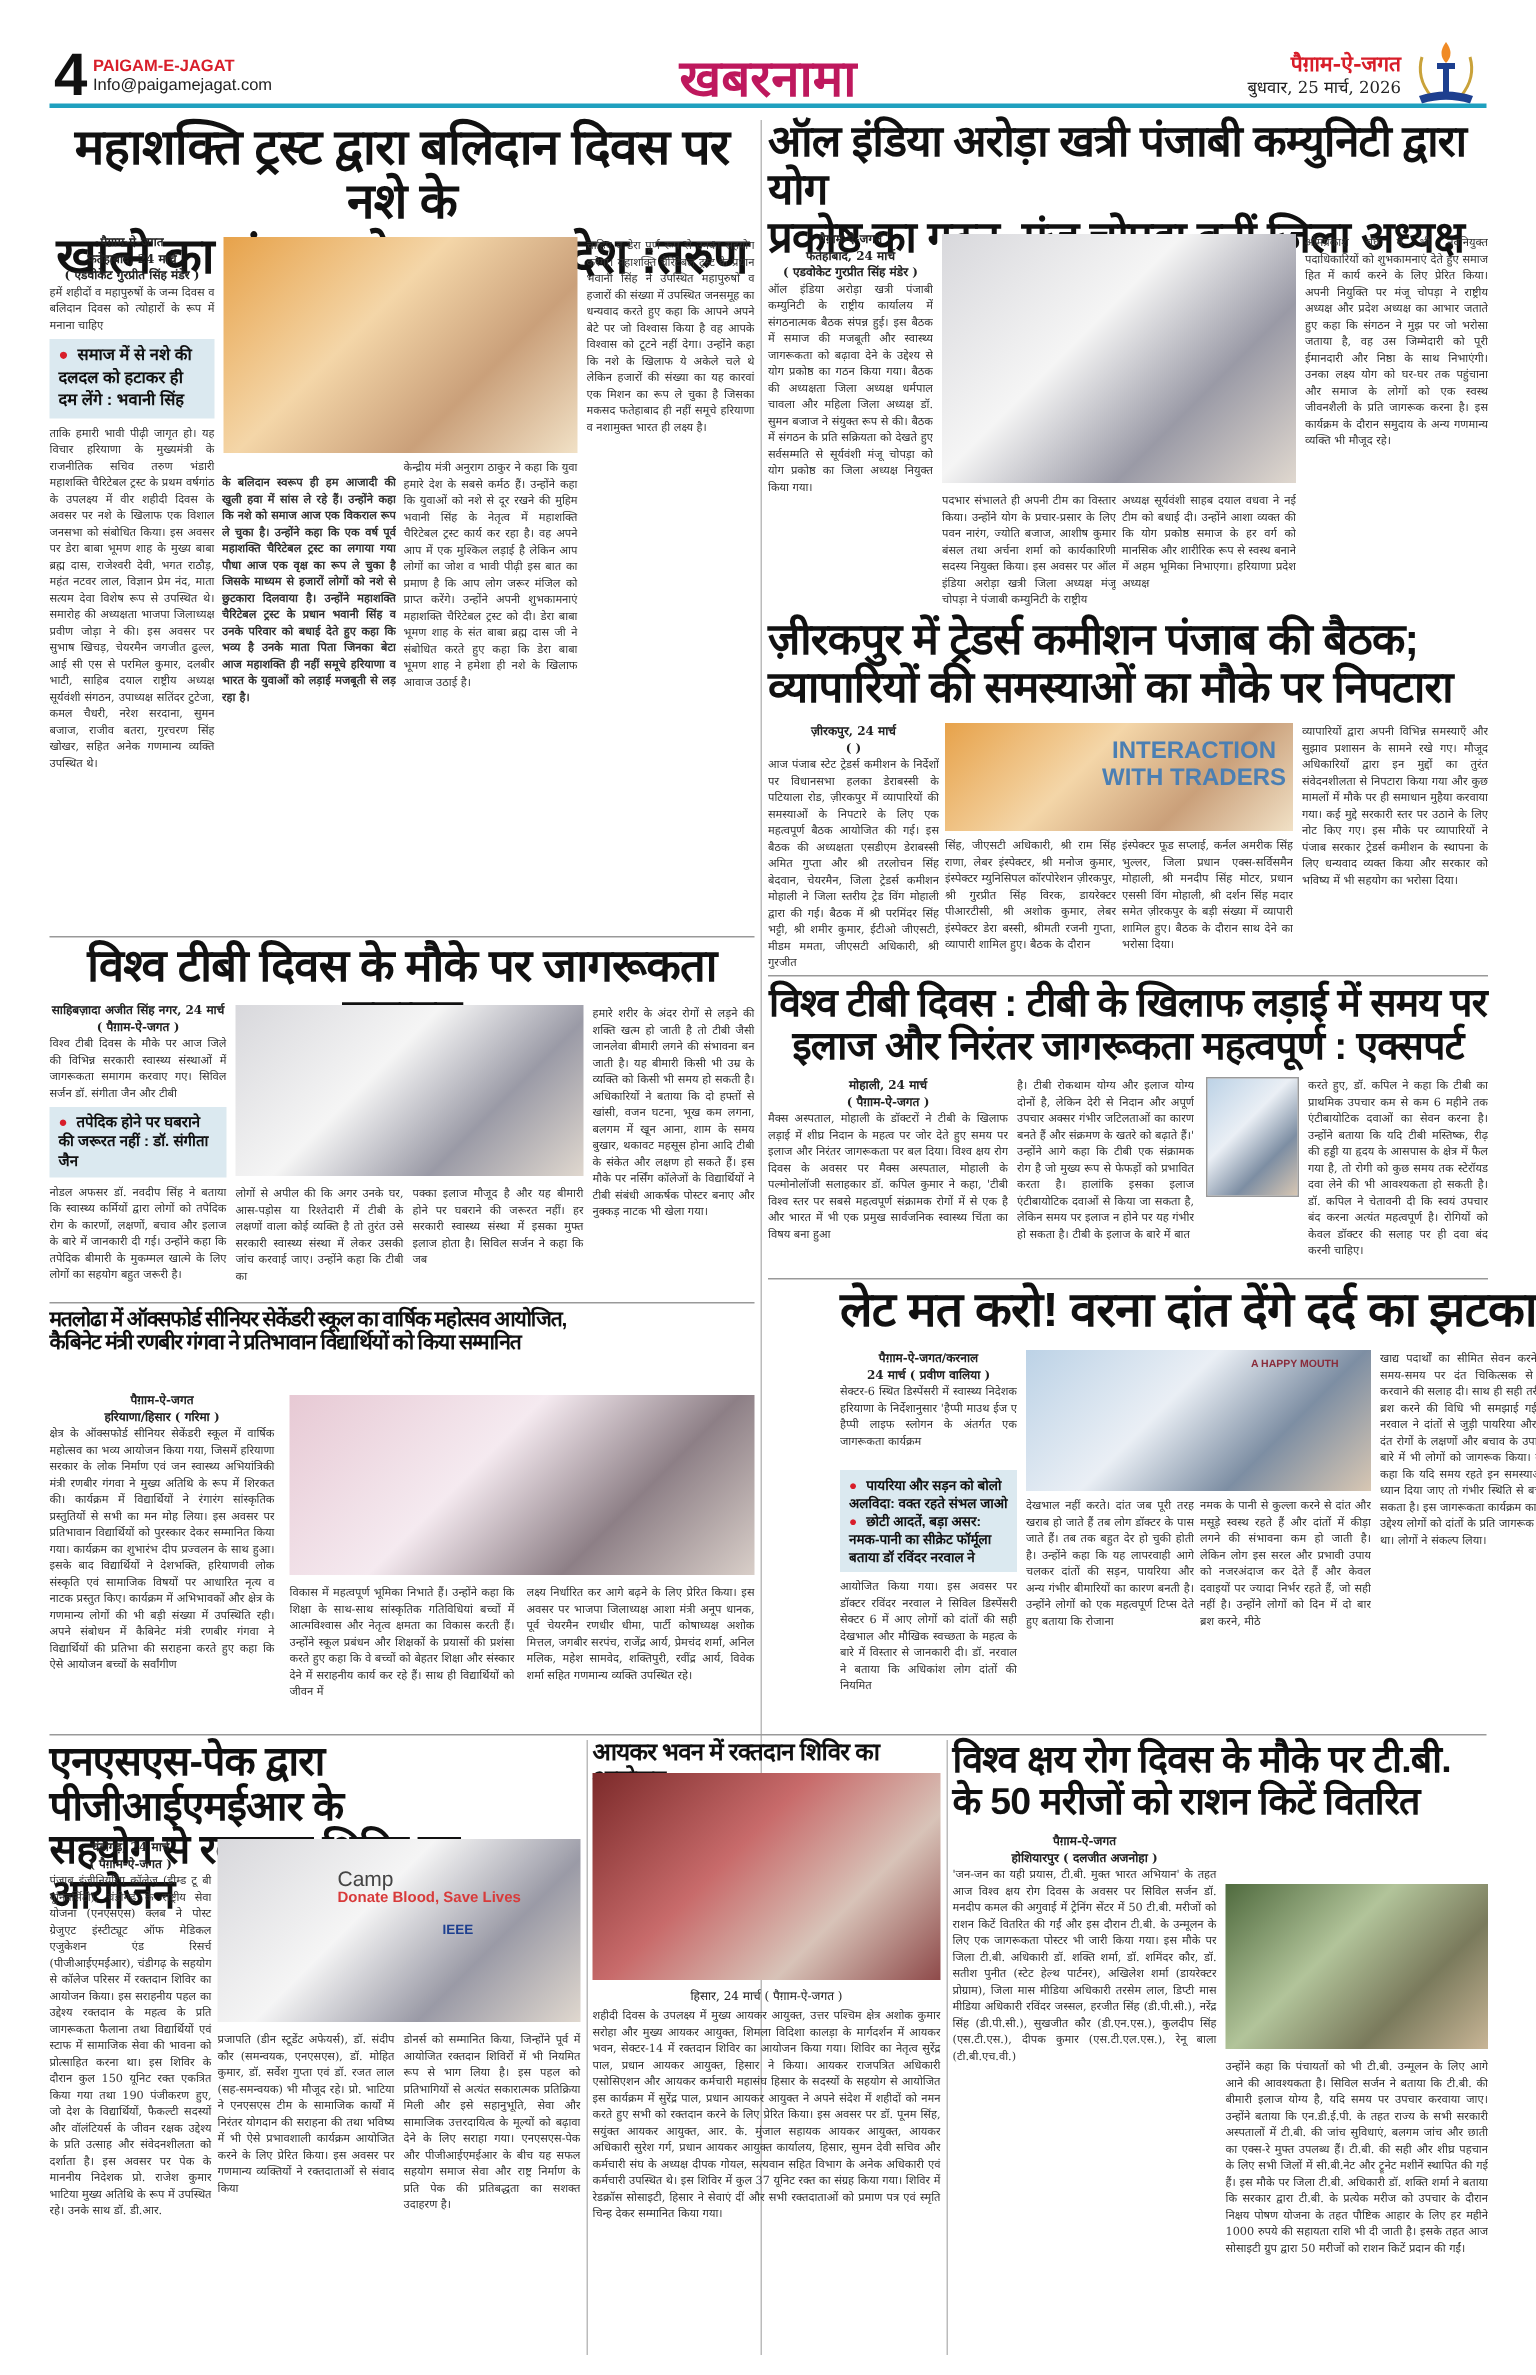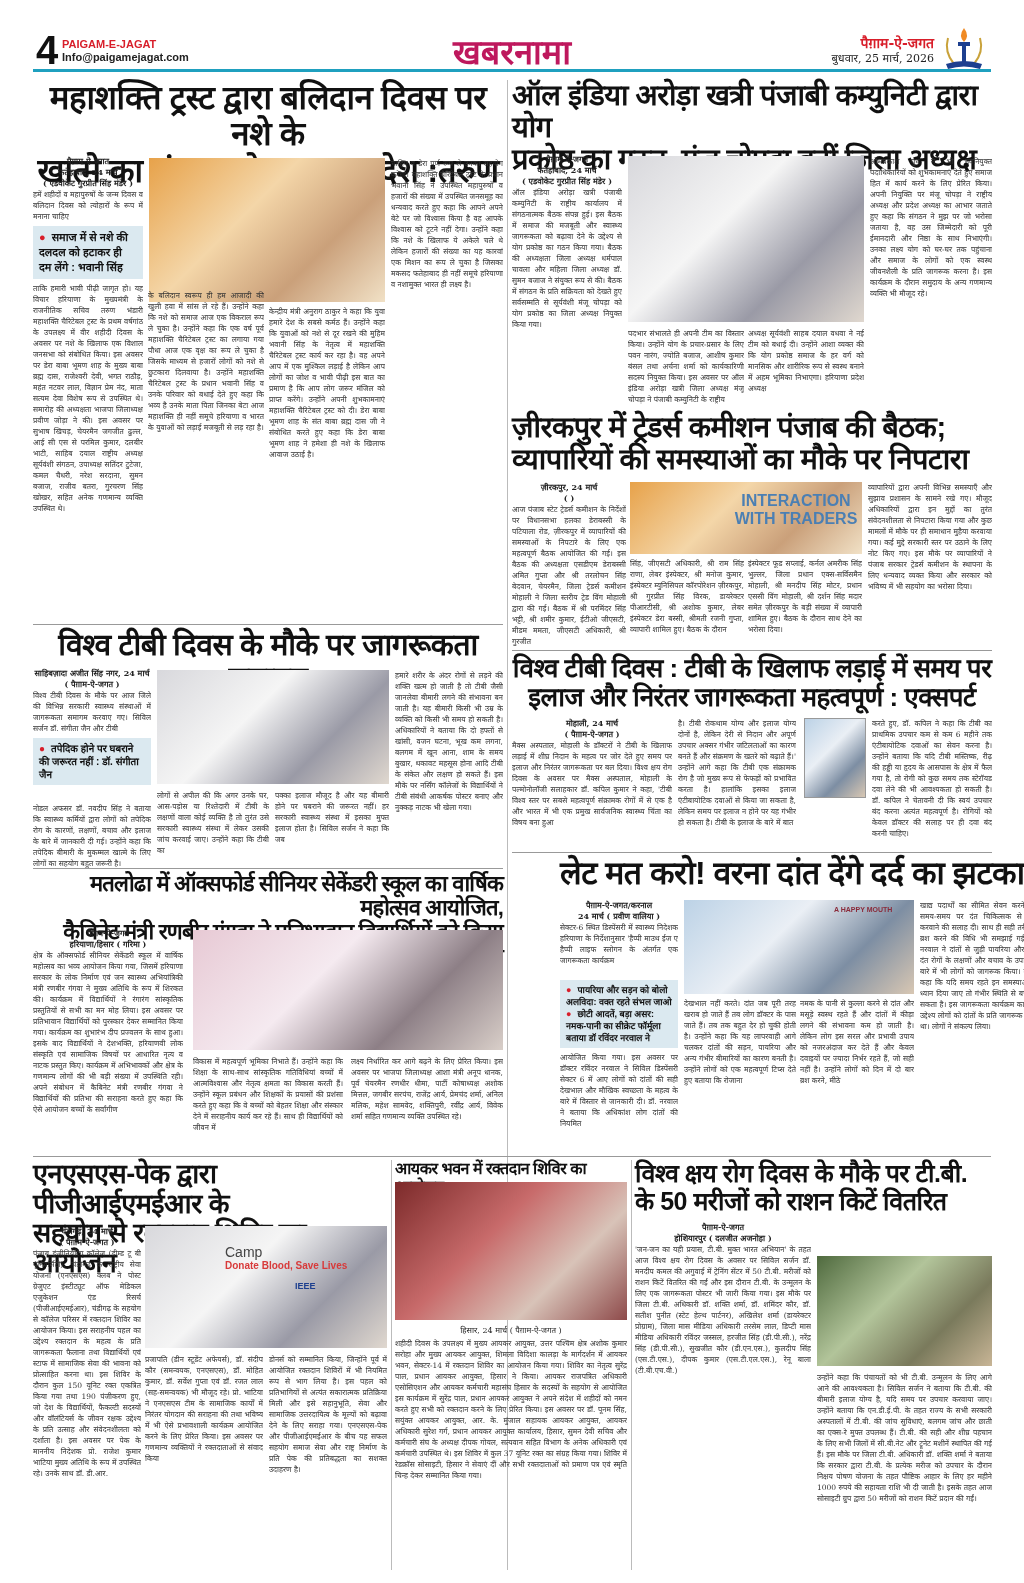--- a/index.html
+++ b/index.html
@@ -3,21 +3,21 @@
 <meta charset="utf-8">
 <style>
   * { box-sizing: border-box; margin: 0; padding: 0; }
   body { width: 1024px; height: 1583px; background: #fff; font-family: "DejaVu Serif", serif; color: #222; overflow: hidden; position: relative; }
   .abs { position: absolute; }
   
   .mast { left: 0; top: 0; width: 1024px; height: 72px; }
   .pgno { left: 36px; top: 30px; font-family: "Liberation Sans", sans-serif; font-weight: bold; font-size: 40px; color: #111; line-height: 1; }
   .brand { left: 62px; top: 38px; font-family: "Liberation Sans", sans-serif; font-size: 11px; line-height: 13px; }
   .brand .n { color: #d81e2a; font-weight: bold; }
-  .brand .e { color: #222; font-weight: bold; }
+  .brand .e { color: #222; font-weight: normal; }
   .section { left: 0; width: 1024px; top: 28px; text-align: center; font-family: "Liberation Sans", sans-serif; font-weight: bold; font-size: 34px; color: #be185d; }
   .mast-right { right: 90px; top: 36px; text-align: right; font-size: 11px; line-height: 15px; }
   .mast-right .t { color: #d81e2a; font-weight: bold; font-size: 14px; }
   .logo { right: 38px; top: 26px; width: 44px; height: 46px; }
   .rule { left: 33px; top: 69px; width: 958px; height: 3px; background: #1fa0bf; }
   
   .hl { font-family: "Liberation Sans", sans-serif; font-weight: bold; color: #111; line-height: 1.1; letter-spacing: -0.5px; }
   .body-text { font-size: 7.5px; line-height: 11px; color: #333; text-align: justify; overflow: hidden; }
   .dateline { font-size: 8px; font-weight: bold; text-align: center; line-height: 11px; color: #222; }
   .photo { background: linear-gradient(135deg,#8a6a52,#c9a985 40%,#6f5a4a 70%,#b69478); overflow: hidden; }
@@ -68,21 +68,21 @@
   </div>
   <div class="abs" style="left:0;top:76px;width:110px;">
     <div class="dateline">पैग़ाम-ऐ-जगत</div>
     <div class="dateline">फतेहाबाद, 24 मार्च</div>
     <div class="dateline">( एडवोकेट गुरप्रीत सिंह मंडेर )</div>
     <div class="body-text" style="height:33px;">हमें शहीदों व महापुरुषों के जन्म दिवस व बलिदान दिवस को त्योहारों के रूप में मनाना चाहिए</div>
     <div class="callout" style="margin-top:4px;"><span class="dot">●</span><span>समाज में से नशे की दलदल को हटाकर ही दम लेंगे : भवानी सिंह</span></div>
     <div class="body-text" style="height:305px;margin-top:4px;">ताकि हमारी भावी पीढ़ी जागृत हो। यह विचार हरियाणा के मुख्यमंत्री के राजनीतिक सचिव तरुण भंडारी महाशक्ति चैरिटेबल ट्रस्ट के प्रथम वर्षगांठ के उपलक्ष्य में वीर शहीदी दिवस के अवसर पर नशे के खिलाफ एक विशाल जनसभा को संबोधित किया। इस अवसर पर डेरा बाबा भूमण शाह के मुख्य बाबा ब्रह्म दास, राजेश्वरी देवी, भगत राठौड़, महंत नटवर लाल, विज्ञान प्रेम नंद, माता सत्यम देवा विशेष रूप से उपस्थित थे। समारोह की अध्यक्षता भाजपा जिलाध्यक्ष प्रवीण जोड़ा ने की। इस अवसर पर सुभाष खिचड़, चेयरमैन जगजीत ढुल्ल, आई सी एस से परमिल कुमार, दलबीर भाटी, साहिब दयाल राष्ट्रीय अध्यक्ष सूर्यवंशी संगठन, उपाध्यक्ष सतिंदर टुटेजा, कमल चैधरी, नरेश सरदाना, सुमन बजाज, राजीव बतरा, गुरचरण सिंह खोखर, सहित अनेक गणमान्य व्यक्ति उपस्थित थे।</div>
   </div>
   <div class="abs photo orange" style="left:116px;top:78px;width:236px;height:144px;"></div>
-  <div class="abs" style="left:115px;top:210px;width:116px;">
+  <div class="abs" style="left:115px;top:236px;width:116px;font-weight:bold;">
       <div class="body-text" style="height:312px;">के बलिदान स्वरूप ही हम आजादी की खुली हवा में सांस ले रहे हैं। उन्होंने कहा कि नशे को समाज आज एक विकराल रूप ले चुका है। उन्होंने कहा कि एक वर्ष पूर्व महाशक्ति चैरिटेबल ट्रस्ट का लगाया गया पौधा आज एक वृक्ष का रूप ले चुका है जिसके माध्यम से हजारों लोगों को नशे से छुटकारा दिलवाया है। उन्होंने महाशक्ति चैरिटेबल ट्रस्ट के प्रधान भवानी सिंह व उनके परिवार को बधाई देते हुए कहा कि भव्य है उनके माता पिता जिनका बेटा आज महाशक्ति ही नहीं समूचे हरियाणा व भारत के युवाओं को लड़ाई मजबूती से लड़ रहा है।</div>
     </div>
   <div class="abs" style="left:236px;top:226px;width:116px;">
       <div class="body-text" style="height:312px;">केन्द्रीय मंत्री अनुराग ठाकुर ने कहा कि युवा हमारे देश के सबसे कर्मठ हैं। उन्होंने कहा कि युवाओं को नशे से दूर रखने की मुहिम भवानी सिंह के नेतृत्व में महाशक्ति चैरिटेबल ट्रस्ट कार्य कर रहा है। वह अपने आप में एक मुश्किल लड़ाई है लेकिन आप लोगों का जोश व भावी पीढ़ी इस बात का प्रमाण है कि आप लोग जरूर मंजिल को प्राप्त करेंगे। उन्होंने अपनी शुभकामनाएं महाशक्ति चैरिटेबल ट्रस्ट को दी। डेरा बाबा भूमण शाह के संत बाबा ब्रह्म दास जी ने संबोधित करते हुए कहा कि डेरा बाबा भूमण शाह ने हमेशा ही नशे के खिलाफ आवाज उठाई है।</div>
     </div>
   <div class="abs" style="left:358px;top:78px;width:112px;">
       <div class="body-text" style="height:460px;">चाहिए व डेरा पूर्ण रूप से उनका सहयोग करेगा। महाशक्ति चैरिटेबल ट्रस्ट के प्रधान भवानी सिंह ने उपस्थित महापुरुषों व हजारों की संख्या में उपस्थित जनसमूह का धन्यवाद करते हुए कहा कि आपने अपने बेटे पर जो विश्वास किया है वह आपके विश्वास को टूटने नहीं देगा। उन्होंने कहा कि नशे के खिलाफ ये अकेले चले थे लेकिन हजारों की संख्या का यह कारवां एक मिशन का रूप ले चुका है जिसका मकसद फतेहाबाद ही नहीं समूचे हरियाणा व नशामुक्त भारत ही लक्ष्य है।</div>
     </div>
 </div>
 
@@ -136,21 +136,21 @@
     </div>
 </div>
 
 <div class="abs hdiv" style="left:33px;top:624px;width:470px;"></div>
 <div class="abs" style="left:33px;top:628px;width:470px;height:236px;">
   <div class="hl" style="font-size:30px;text-align:center;">विश्व टीबी दिवस के मौके पर जागरूकता समागम</div>
   <div class="abs" style="left:0;top:40px;width:118px;">
     <div class="dateline">साहिबज़ादा अजीत सिंह नगर, 24 मार्च ( पैग़ाम-ऐ-जगत )</div>
     <div class="body-text" style="height:44px;">विश्व टीबी दिवस के मौके पर आज जिले की विभिन्न सरकारी स्वास्थ्य संस्थाओं में जागरूकता समागम करवाए गए। सिविल सर्जन डॉ. संगीता जैन और टीबी</div>
     <div class="callout" style="margin-top:4px;font-size:10px;line-height:13px;"><span class="dot">●</span><span>तपेदिक होने पर घबराने की जरूरत नहीं : डॉ. संगीता जैन</span></div>
-    <div class="body-text" style="height:92px;margin-top:18px;">नोडल अफसर डॉ. नवदीप सिंह ने बताया कि स्वास्थ्य कर्मियों द्वारा लोगों को तपेदिक रोग के कारणों, लक्षणों, बचाव और इलाज के बारे में जानकारी दी गई। उन्होंने कहा कि तपेदिक बीमारी के मुकम्मल खात्मे के लिए लोगों का सहयोग बहुत जरूरी है।</div>
+    <div class="body-text" style="height:92px;margin-top:4px;">नोडल अफसर डॉ. नवदीप सिंह ने बताया कि स्वास्थ्य कर्मियों द्वारा लोगों को तपेदिक रोग के कारणों, लक्षणों, बचाव और इलाज के बारे में जानकारी दी गई। उन्होंने कहा कि तपेदिक बीमारी के मुकम्मल खात्मे के लिए लोगों का सहयोग बहुत जरूरी है।</div>
   </div>
   <div class="abs photo white" style="left:124px;top:42px;width:232px;height:114px;"></div>
   <div class="abs" style="left:124px;top:162px;width:112px;">
       <div class="body-text" style="height:72px;">लोगों से अपील की कि अगर उनके घर, आस-पड़ोस या रिश्तेदारी में टीबी के लक्षणों वाला कोई व्यक्ति है तो तुरंत उसे सरकारी स्वास्थ्य संस्था में लेकर उसकी जांच करवाई जाए। उन्होंने कहा कि टीबी का</div>
     </div>
   <div class="abs" style="left:242px;top:162px;width:114px;">
       <div class="body-text" style="height:72px;">पक्का इलाज मौजूद है और यह बीमारी होने पर घबराने की जरूरत नहीं। हर सरकारी स्वास्थ्य संस्था में इसका मुफ्त इलाज होता है। सिविल सर्जन ने कहा कि जब</div>
     </div>
   <div class="abs" style="left:362px;top:42px;width:108px;">
       <div class="body-text" style="height:192px;">हमारे शरीर के अंदर रोगों से लड़ने की शक्ति खत्म हो जाती है तो टीबी जैसी जानलेवा बीमारी लगने की संभावना बन जाती है। यह बीमारी किसी भी उम्र के व्यक्ति को किसी भी समय हो सकती है। अधिकारियों ने बताया कि दो हफ्तों से खांसी, वजन घटना, भूख कम लगना, बलगम में खून आना, शाम के समय बुखार, थकावट महसूस होना आदि टीबी के संकेत और लक्षण हो सकते हैं। इस मौके पर नर्सिंग कॉलेजों के विद्यार्थियों ने टीबी संबंधी आकर्षक पोस्टर बनाए और नुक्कड़ नाटक भी खेला गया।</div>
@@ -172,21 +172,21 @@
       <div class="body-text" style="height:120px;">है। टीबी रोकथाम योग्य और इलाज योग्य दोनों है, लेकिन देरी से निदान और अपूर्ण उपचार अक्सर गंभीर जटिलताओं का कारण बनते हैं और संक्रमण के खतरे को बढ़ाते हैं।' उन्होंने आगे कहा कि टीबी एक संक्रामक रोग है जो मुख्य रूप से फेफड़ों को प्रभावित करता है। हालांकि इसका इलाज एंटीबायोटिक दवाओं से किया जा सकता है, लेकिन समय पर इलाज न होने पर यह गंभीर हो सकता है। टीबी के इलाज के बारे में बात</div>
     </div>
   <div class="abs photo blue" style="left:292px;top:64px;width:62px;height:80px;border:1px solid #999;"></div>
   <div class="abs" style="left:360px;top:64px;width:120px;">
       <div class="body-text" style="height:120px;">करते हुए, डॉ. कपिल ने कहा कि टीबी का प्राथमिक उपचार कम से कम 6 महीने तक एंटीबायोटिक दवाओं का सेवन करना है। उन्होंने बताया कि यदि टीबी मस्तिष्क, रीढ़ की हड्डी या हृदय के आसपास के क्षेत्र में फैल गया है, तो रोगी को कुछ समय तक स्टेरॉयड दवा लेने की भी आवश्यकता हो सकती है। डॉ. कपिल ने चेतावनी दी कि स्वयं उपचार बंद करना अत्यंत महत्वपूर्ण है। रोगियों को केवल डॉक्टर की सलाह पर ही दवा बंद करनी चाहिए।</div>
     </div>
 </div>
 
 <div class="abs hdiv" style="left:33px;top:868px;width:470px;"></div>
 <div class="abs" style="left:33px;top:872px;width:470px;height:280px;">
-  <div class="hl" style="font-size:22px;text-align:right;letter-spacing:-0.8px;">
+  <div class="hl" style="font-size:14px;text-align:left;letter-spacing:-0.8px;">
     <div>मतलोढा में ऑक्सफोर्ड सीनियर सेकेंडरी स्कूल का वार्षिक महोत्सव आयोजित,</div>
     <div>कैबिनेट मंत्री रणबीर गंगवा ने प्रतिभावान विद्यार्थियों को किया सम्मानित</div>
   </div>
   <div class="abs" style="left:0;top:56px;width:150px;">
     <div class="dateline">पैग़ाम-ऐ-जगत</div>
     <div class="dateline">हरियाणा/हिसार ( गरिमा )</div>
     <div class="body-text" style="height:200px;">क्षेत्र के ऑक्सफोर्ड सीनियर सेकेंडरी स्कूल में वार्षिक महोत्सव का भव्य आयोजन किया गया, जिसमें हरियाणा सरकार के लोक निर्माण एवं जन स्वास्थ्य अभियांत्रिकी मंत्री रणबीर गंगवा ने मुख्य अतिथि के रूप में शिरकत की। कार्यक्रम में विद्यार्थियों ने रंगारंग सांस्कृतिक प्रस्तुतियों से सभी का मन मोह लिया। इस अवसर पर प्रतिभावान विद्यार्थियों को पुरस्कार देकर सम्मानित किया गया। कार्यक्रम का शुभारंभ दीप प्रज्वलन के साथ हुआ। इसके बाद विद्यार्थियों ने देशभक्ति, हरियाणवी लोक संस्कृति एवं सामाजिक विषयों पर आधारित नृत्य व नाटक प्रस्तुत किए। कार्यक्रम में अभिभावकों और क्षेत्र के गणमान्य लोगों की भी बड़ी संख्या में उपस्थिति रही। अपने संबोधन में कैबिनेट मंत्री रणबीर गंगवा ने विद्यार्थियों की प्रतिभा की सराहना करते हुए कहा कि ऐसे आयोजन बच्चों के सर्वांगीण</div>
   </div>
   <div class="abs photo pink" style="left:160px;top:58px;width:310px;height:120px;"></div>
   <div class="abs" style="left:160px;top:184px;width:150px;">

